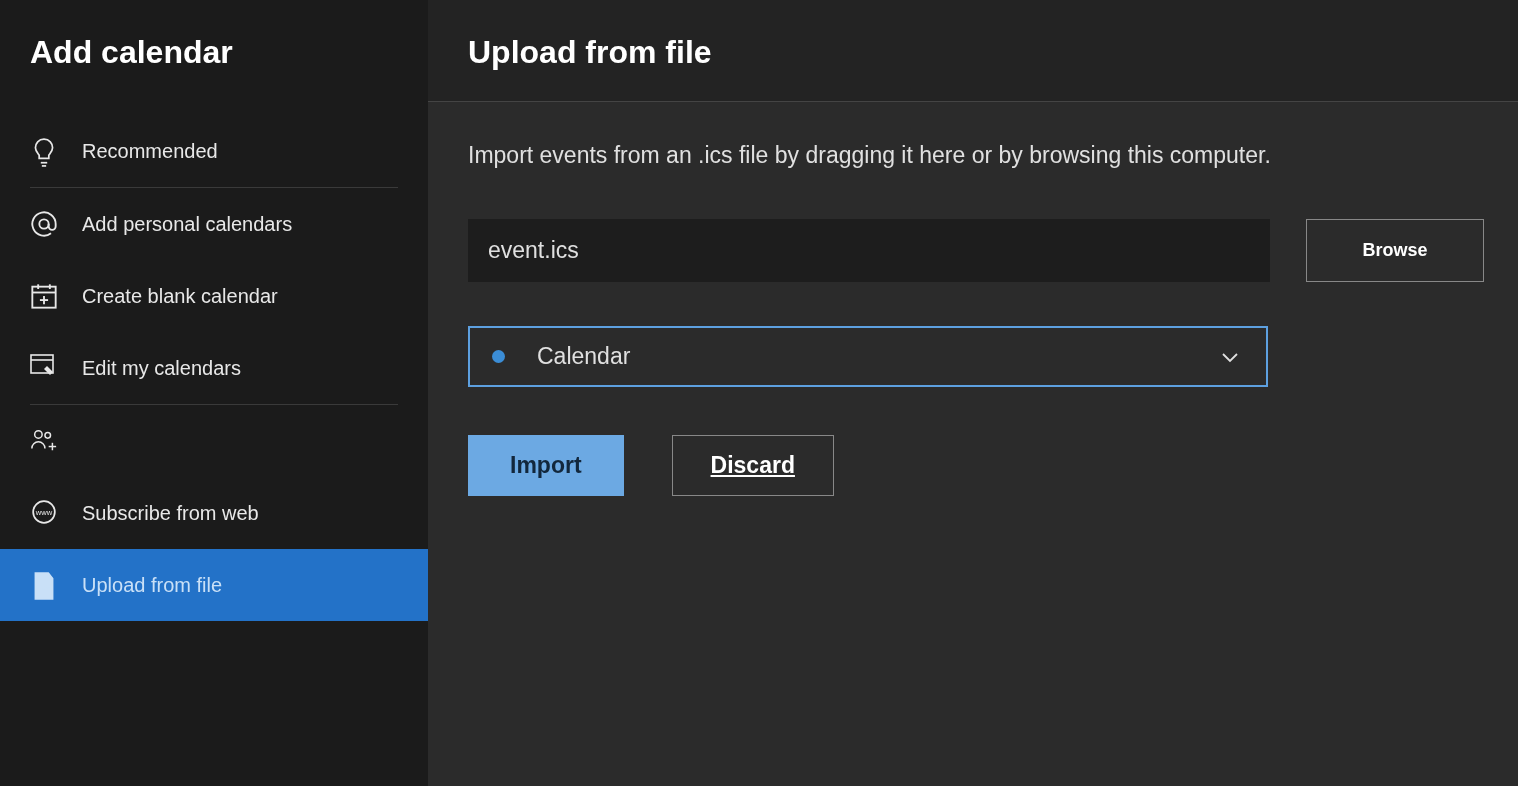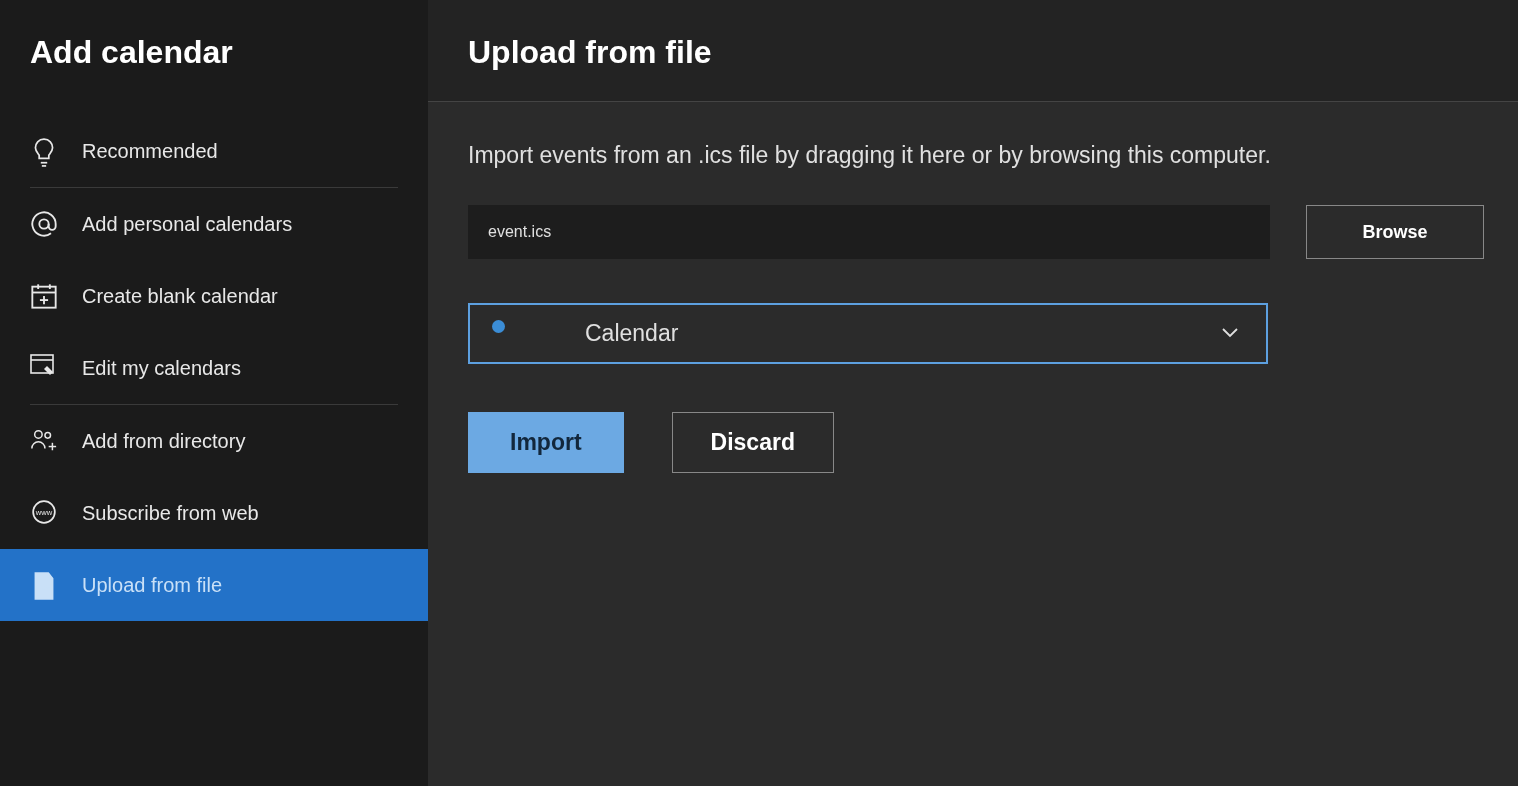--- a/index.html
+++ b/index.html
@@ -69,56 +69,56 @@
       font-size: 32px;
       font-weight: 600;
       color: #fff;
     }
     .main-body {
       padding: 40px 40px;
     }
     .description {
       font-size: 23px;
       color: #e0e0e0;
-      margin-bottom: 36px;
+      margin-bottom: 50px;
       font-weight: 400;
     }
     .file-row {
       display: flex;
       gap: 36px;
       margin-bottom: 44px;
       align-items: stretch;
     }
     .file-input {
       flex: 0 0 802px;
       background: #1d1d1d;
       padding: 18px 20px;
-      font-size: 16px;
+      font-size: 23px;
       color: #e0e0e0;
       border: none;
     }
     .browse-btn {
       width: 178px;
       background: transparent;
       border: 1px solid #888;
       color: #fff;
       font-size: 18px;
       font-weight: 600;
       cursor: pointer;
       font-family: inherit;
     }
     .select-wrap {
       width: 800px;
       border: 2px solid #5da0e0;
       background: transparent;
       padding: 15px 24px 15px 22px;
       display: flex;
+      align-items: center;
       cursor: pointer;
       margin-bottom: 48px;
-      gap: 48px;
     }
     .select-dot {
       width: 13px;
       height: 13px;
       border-radius: 50%;
       background: #3b8dd6;
       margin-right: 32px;
     }
     .select-label {
       font-size: 23px;
@@ -145,20 +145,21 @@
     }
     .btn-secondary {
       background: transparent;
       border: 1px solid #888;
       color: #fff;
       font-size: 23px;
       font-weight: 600;
       padding: 16px 38px;
       cursor: pointer;
       font-family: inherit;
+      text-decoration: underline;
     }
     svg { display: block; }
   </style>
 </head>
 <body>
 
 <div class="sidebar">
   <div class="sidebar-title">Add calendar</div>
 
   <div class="sidebar-group">
@@ -213,21 +214,20 @@
     <div class="sidebar-item">
       <span class="sidebar-icon">
         <svg width="30" height="26" viewBox="0 0 30 26" fill="none" stroke="#e8e8e8" stroke-width="1.6">
           <circle cx="9" cy="7" r="4"></circle>
           <path d="M2 22 a7 7 0 0 1 14 0"></path>
           <circle cx="19" cy="8" r="3"></circle>
           <line x1="24" y1="16" x2="24" y2="24"></line>
           <line x1="20" y1="20" x2="28" y2="20"></line>
         </svg>
       </span>
-      <span class="sidebar-label">Add from directory</span>
     </div>
     <div class="sidebar-item">
       <span class="sidebar-icon">
         <svg width="26" height="26" viewBox="0 0 24 24" fill="none" stroke="#e8e8e8" stroke-width="1.6">
           <circle cx="12" cy="12" r="10"></circle>
           <text x="12" y="15" font-size="7" text-anchor="middle" fill="#e8e8e8" stroke="none" font-family="sans-serif">www</text>
         </svg>
       </span>
       <span class="sidebar-label">Subscribe from web</span>
     </div>

